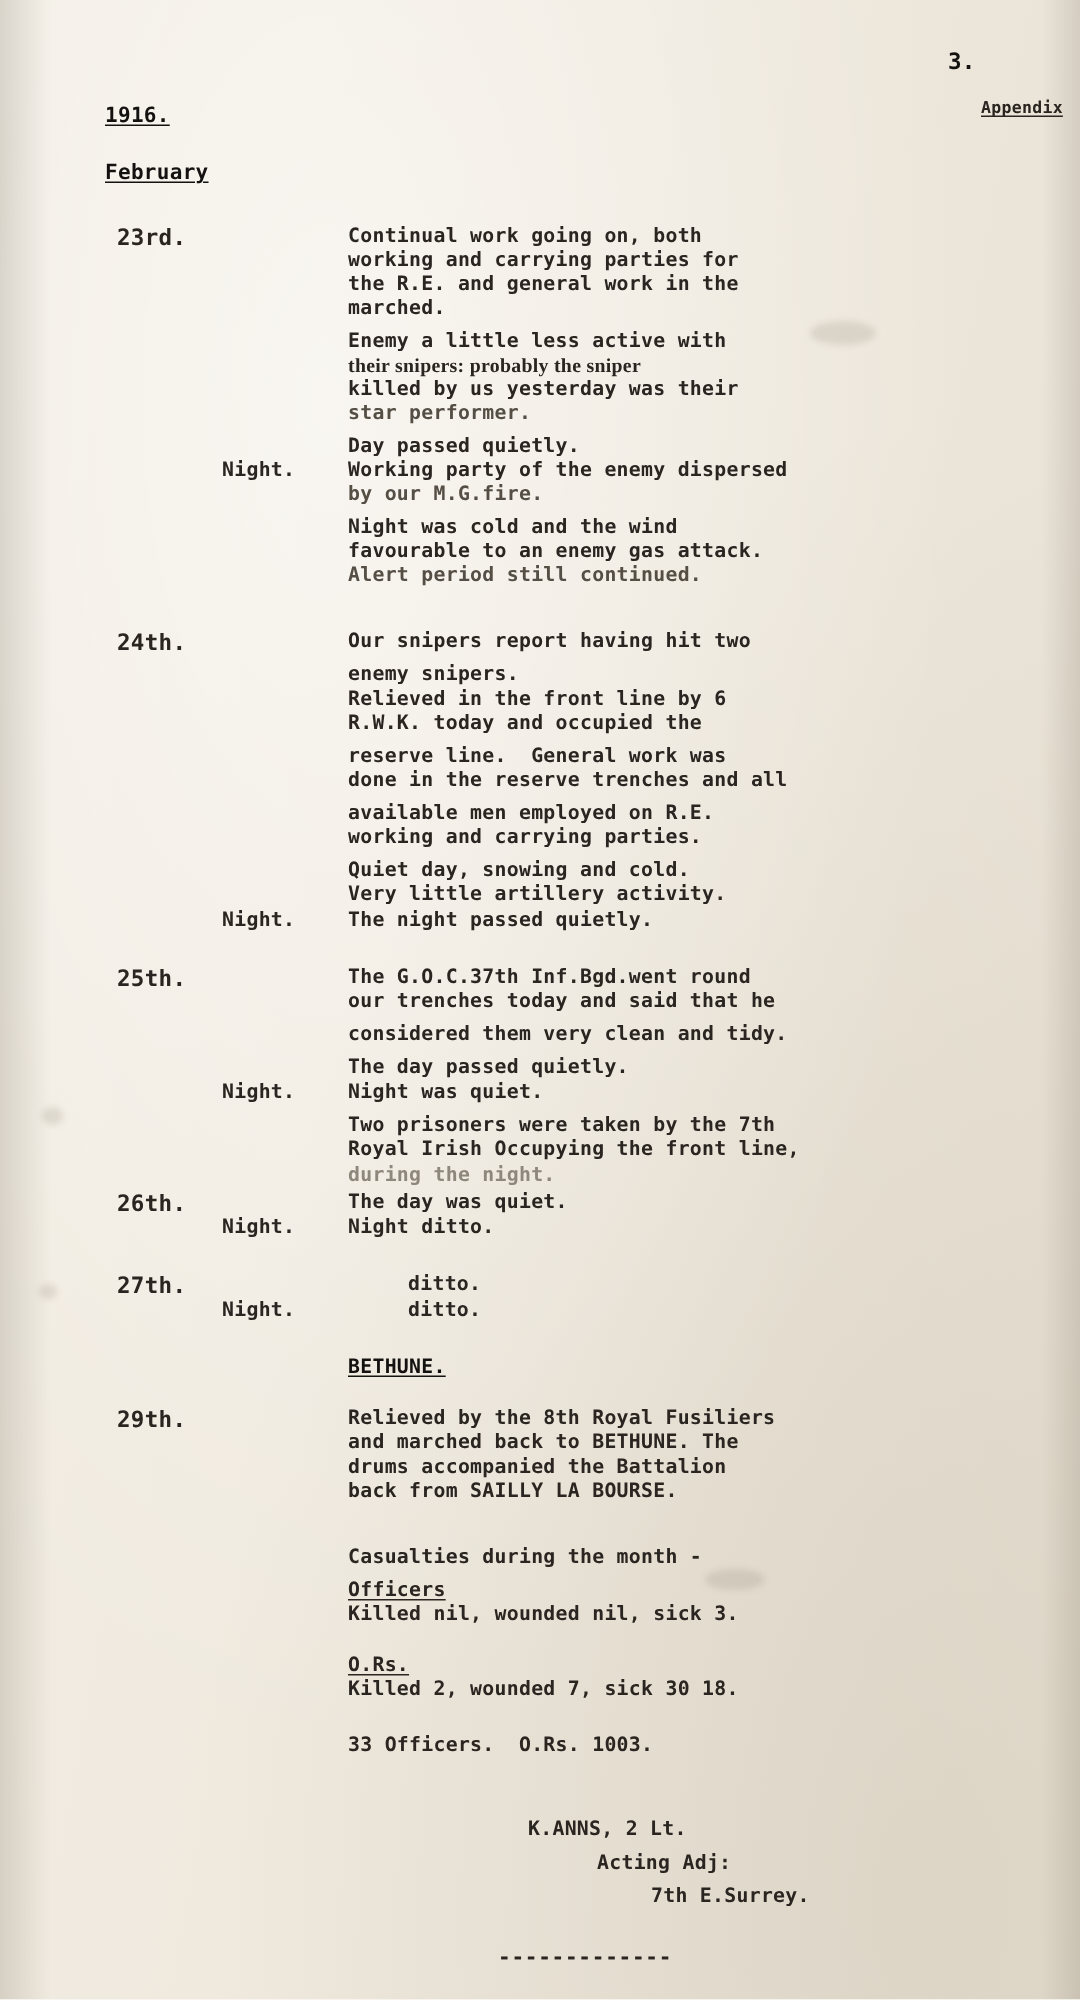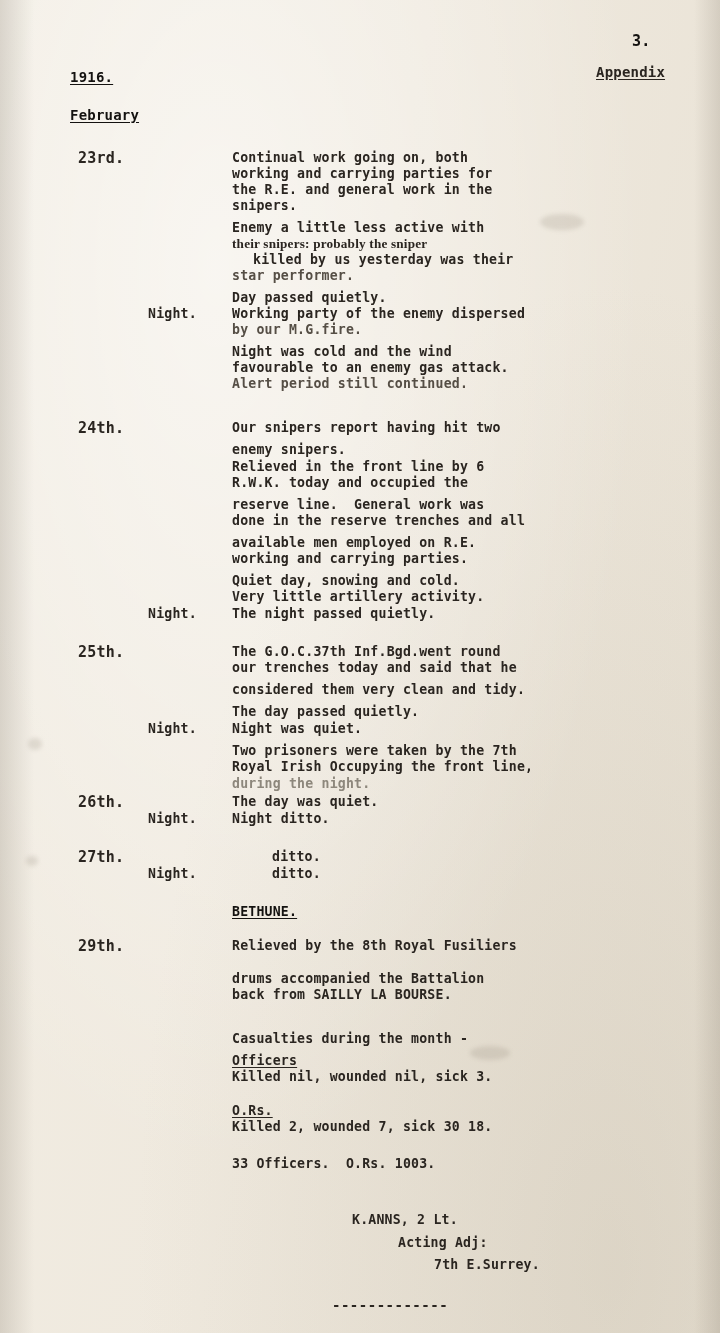--- a/index.html
+++ b/index.html
@@ -52,21 +52,21 @@
     letter-spacing: 0.2px;
     font-weight: 700;
     color: #2a2520;
   }
   .u { text-decoration: underline; text-underline-offset: 2px; }
   .faint { color: #8d877c; font-weight: 700; }
   .mid { color: #554e45; }
   .heavy { color: #141210; }
 
   .page-num { left: 632px; top: 33px; font-size: 15px; }
-  .appendix { left: 596px; top: 64px; font-size: 14px; }
+  .appendix { left: 654px; top: 64px; font-size: 11px; }
   .year { left: 70px; top: 69px; font-size: 14px; }
   .month { left: 70px; top: 107px; font-size: 14px; }
 
   .date { font-size: 15px; }
   .night { font-size: 13.2px; }
 
   .body-col { left: 232px; }
   .date-col { left: 78px; }
   .night-col { left: 148px; }
 
@@ -107,24 +107,24 @@
 
     <div class="t page-num heavy">3.</div>
     <div class="t appendix u">Appendix</div>
     <div class="t year u heavy">1916.</div>
     <div class="t month u heavy">February</div>
 
     <div class="t date-col date" style="top:150px;">23rd.</div>
     <div class="t body-col" style="top:150px;">Continual work going on, both</div>
     <div class="t body-col" style="top:166px;">working and carrying parties for</div>
     <div class="t body-col" style="top:182px;">the R.E. and general work in the</div>
-    <div class="t body-col" style="top:198px;">snipers.</div>
+    <div class="t body-col" style="top:198px;">marched.</div>
     <div class="t body-col" style="top:220px;">Enemy a little less active with</div>
     <div class="t body-col" style="top:236px;font-family:Liberation Serif, serif;">their snipers: probably the sniper</div>
-    <div class="t body-col" style="top:252px;margin-left:21px;">killed by us yesterday was their</div>
+    <div class="t body-col" style="top:252px;">killed by us yesterday was their</div>
     <div class="t body-col mid" style="top:268px;">star performer.</div>
     <div class="t body-col" style="top:290px;">Day passed quietly.</div>
     <div class="t night-col night" style="top:306px;">Night.</div>
     <div class="t body-col" style="top:306px;">Working party of the enemy dispersed</div>
     <div class="t body-col mid" style="top:322px;">by our M.G.fire.</div>
     <div class="t body-col" style="top:344px;">Night was cold and the wind</div>
     <div class="t body-col" style="top:360px;">favourable to an enemy gas attack.</div>
     <div class="t body-col mid" style="top:376px;">Alert period still continued.</div>
 
     <div class="t date-col date" style="top:420px;">24th.</div>
@@ -159,20 +159,21 @@
 
     <div class="t date-col date" style="top:849px;">27th.</div>
     <div class="t" style="left:272px; top:849px;">ditto.</div>
     <div class="t night-col night" style="top:866px;">Night.</div>
     <div class="t" style="left:272px; top:866px;">ditto.</div>
 
     <div class="t body-col u heavy" style="top:904px;">BETHUNE.</div>
 
     <div class="t date-col date" style="top:938px;">29th.</div>
     <div class="t body-col" style="top:938px;">Relieved by the 8th Royal Fusiliers</div>
+    <div class="t body-col" style="top:954px;">and marched back to BETHUNE. The</div>
     <div class="t body-col" style="top:971px;">drums accompanied the Battalion</div>
     <div class="t body-col" style="top:987px;">back from SAILLY LA BOURSE.</div>
 
     <div class="t body-col" style="top:1031px;">Casualties during the month -</div>
     <div class="t body-col u" style="top:1053px;">Officers</div>
     <div class="t body-col" style="top:1069px;">Killed nil, wounded nil, sick 3.</div>
     <div class="t body-col u" style="top:1103px;">O.Rs.</div>
     <div class="t body-col" style="top:1119px;">Killed 2, wounded 7, sick 30 18.</div>
     <div class="t body-col" style="top:1156px;">33 Officers.  O.Rs. 1003.</div>
 

